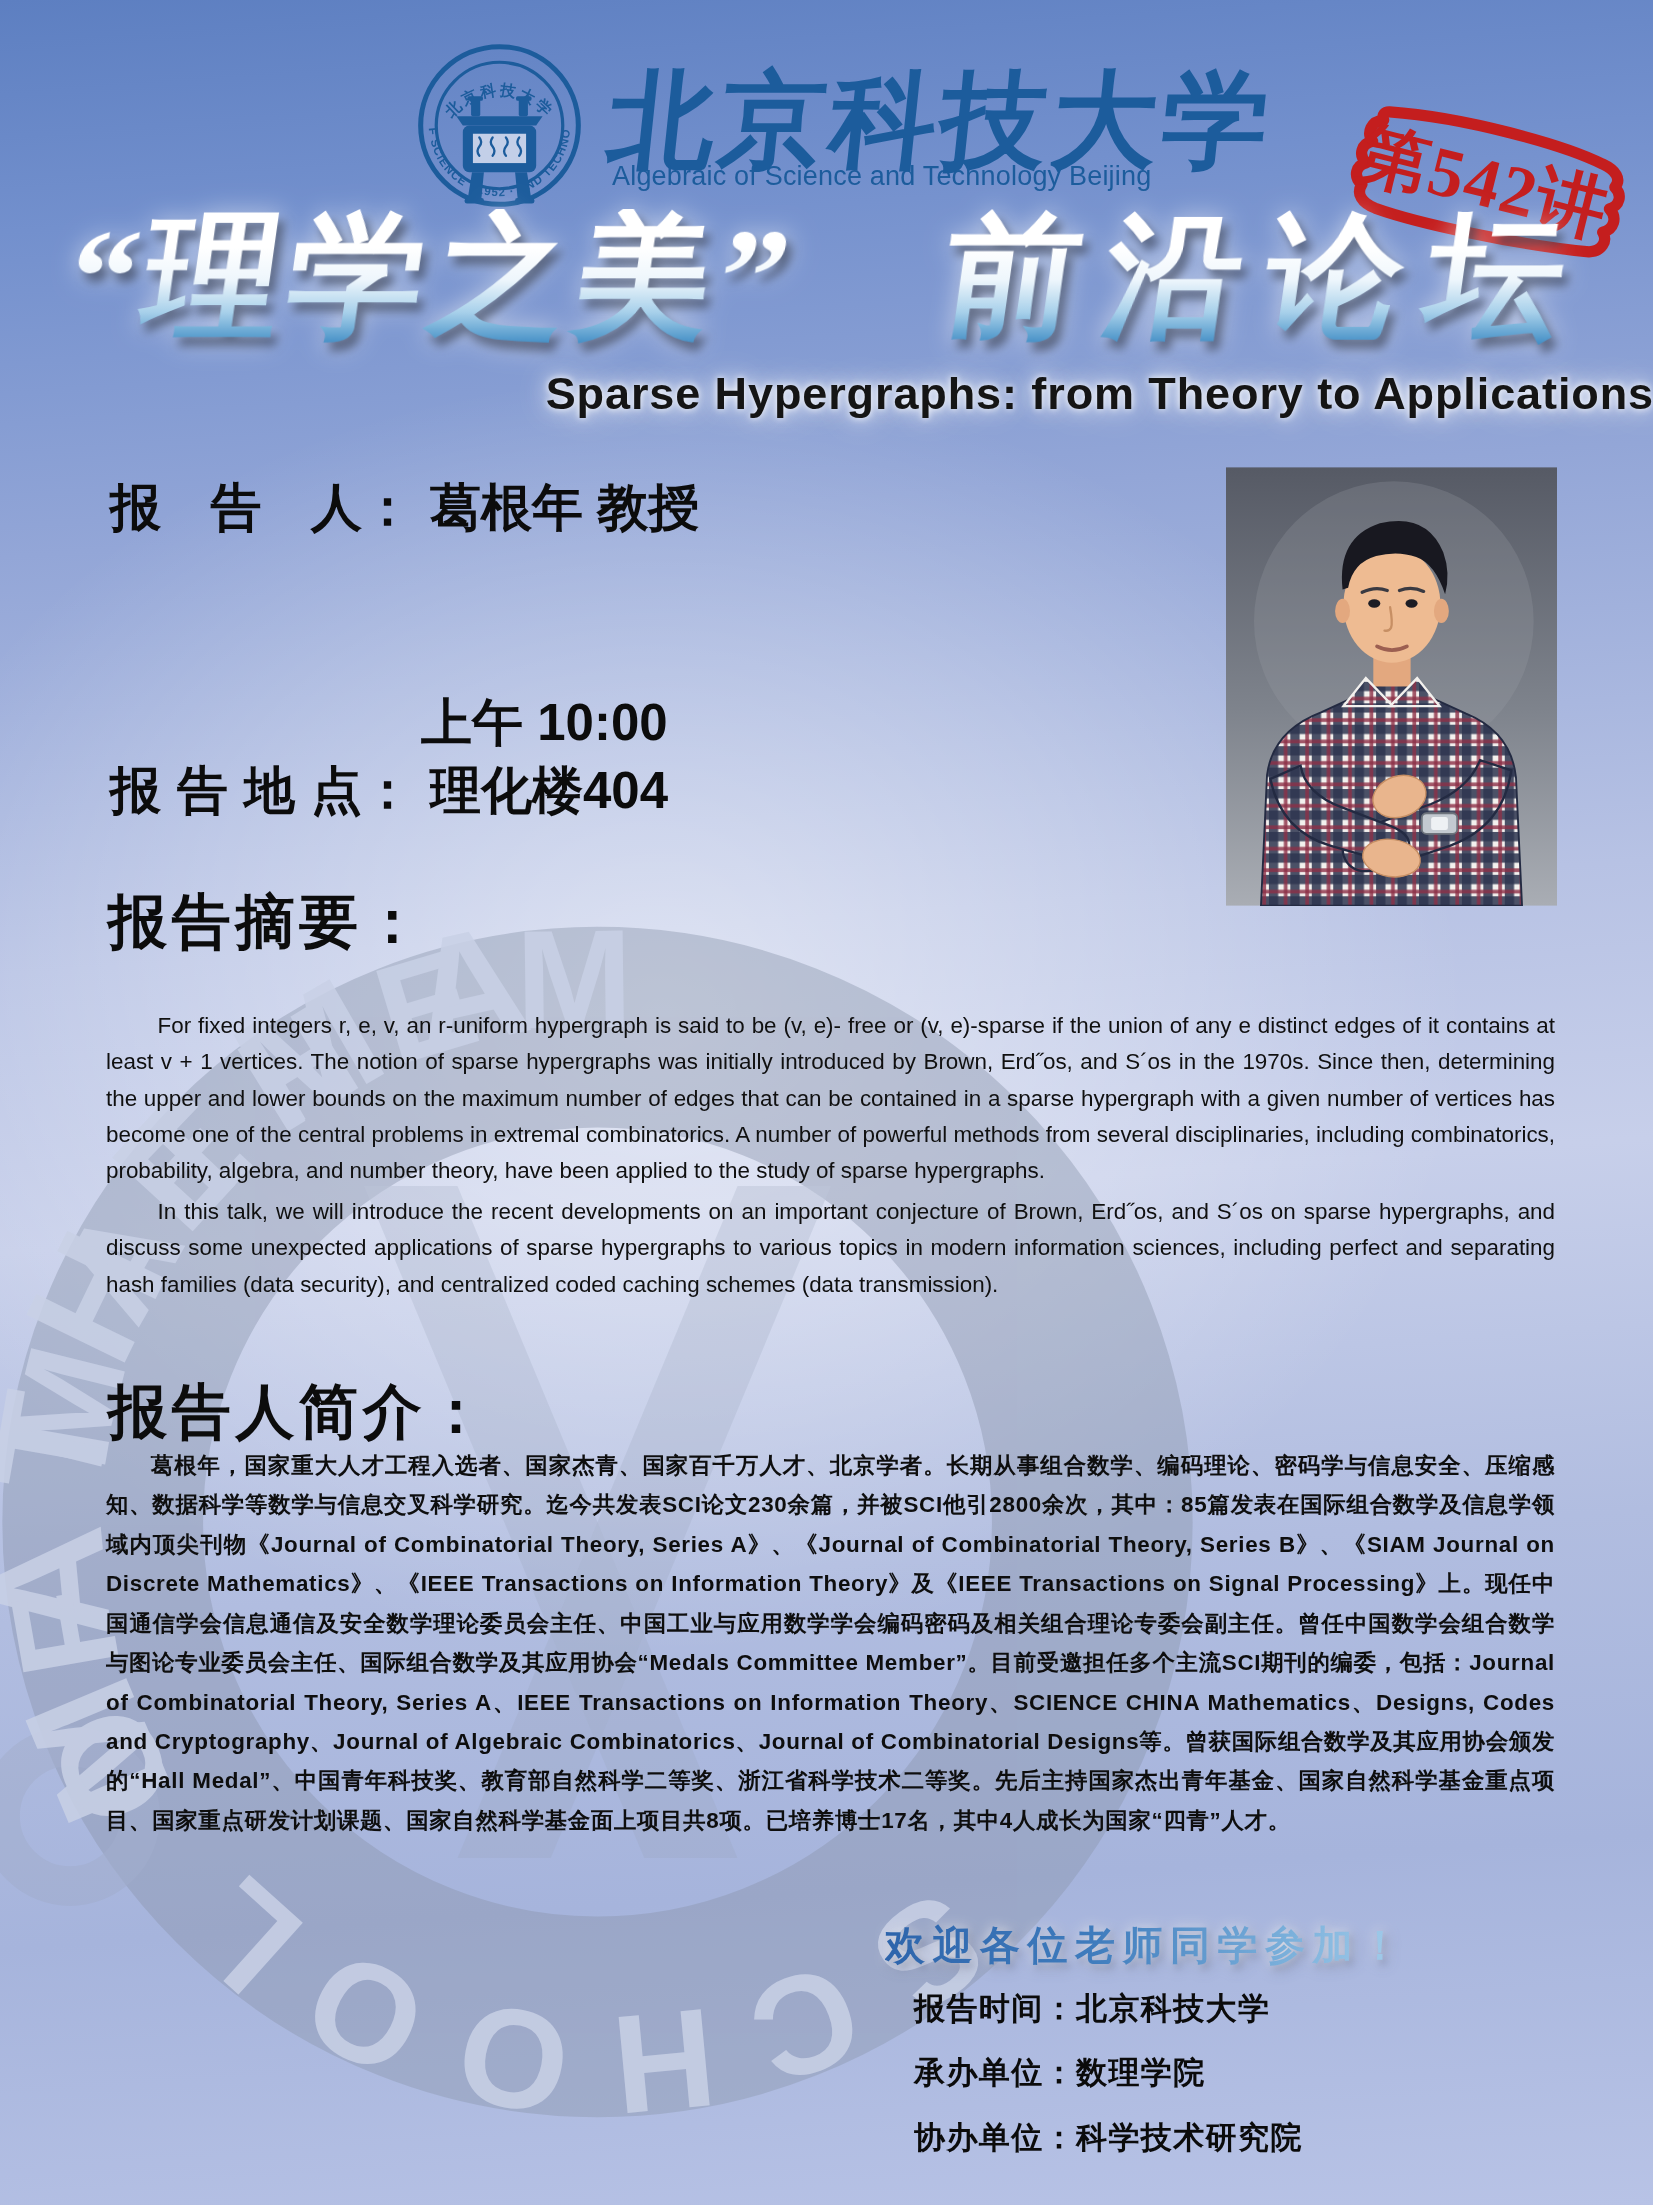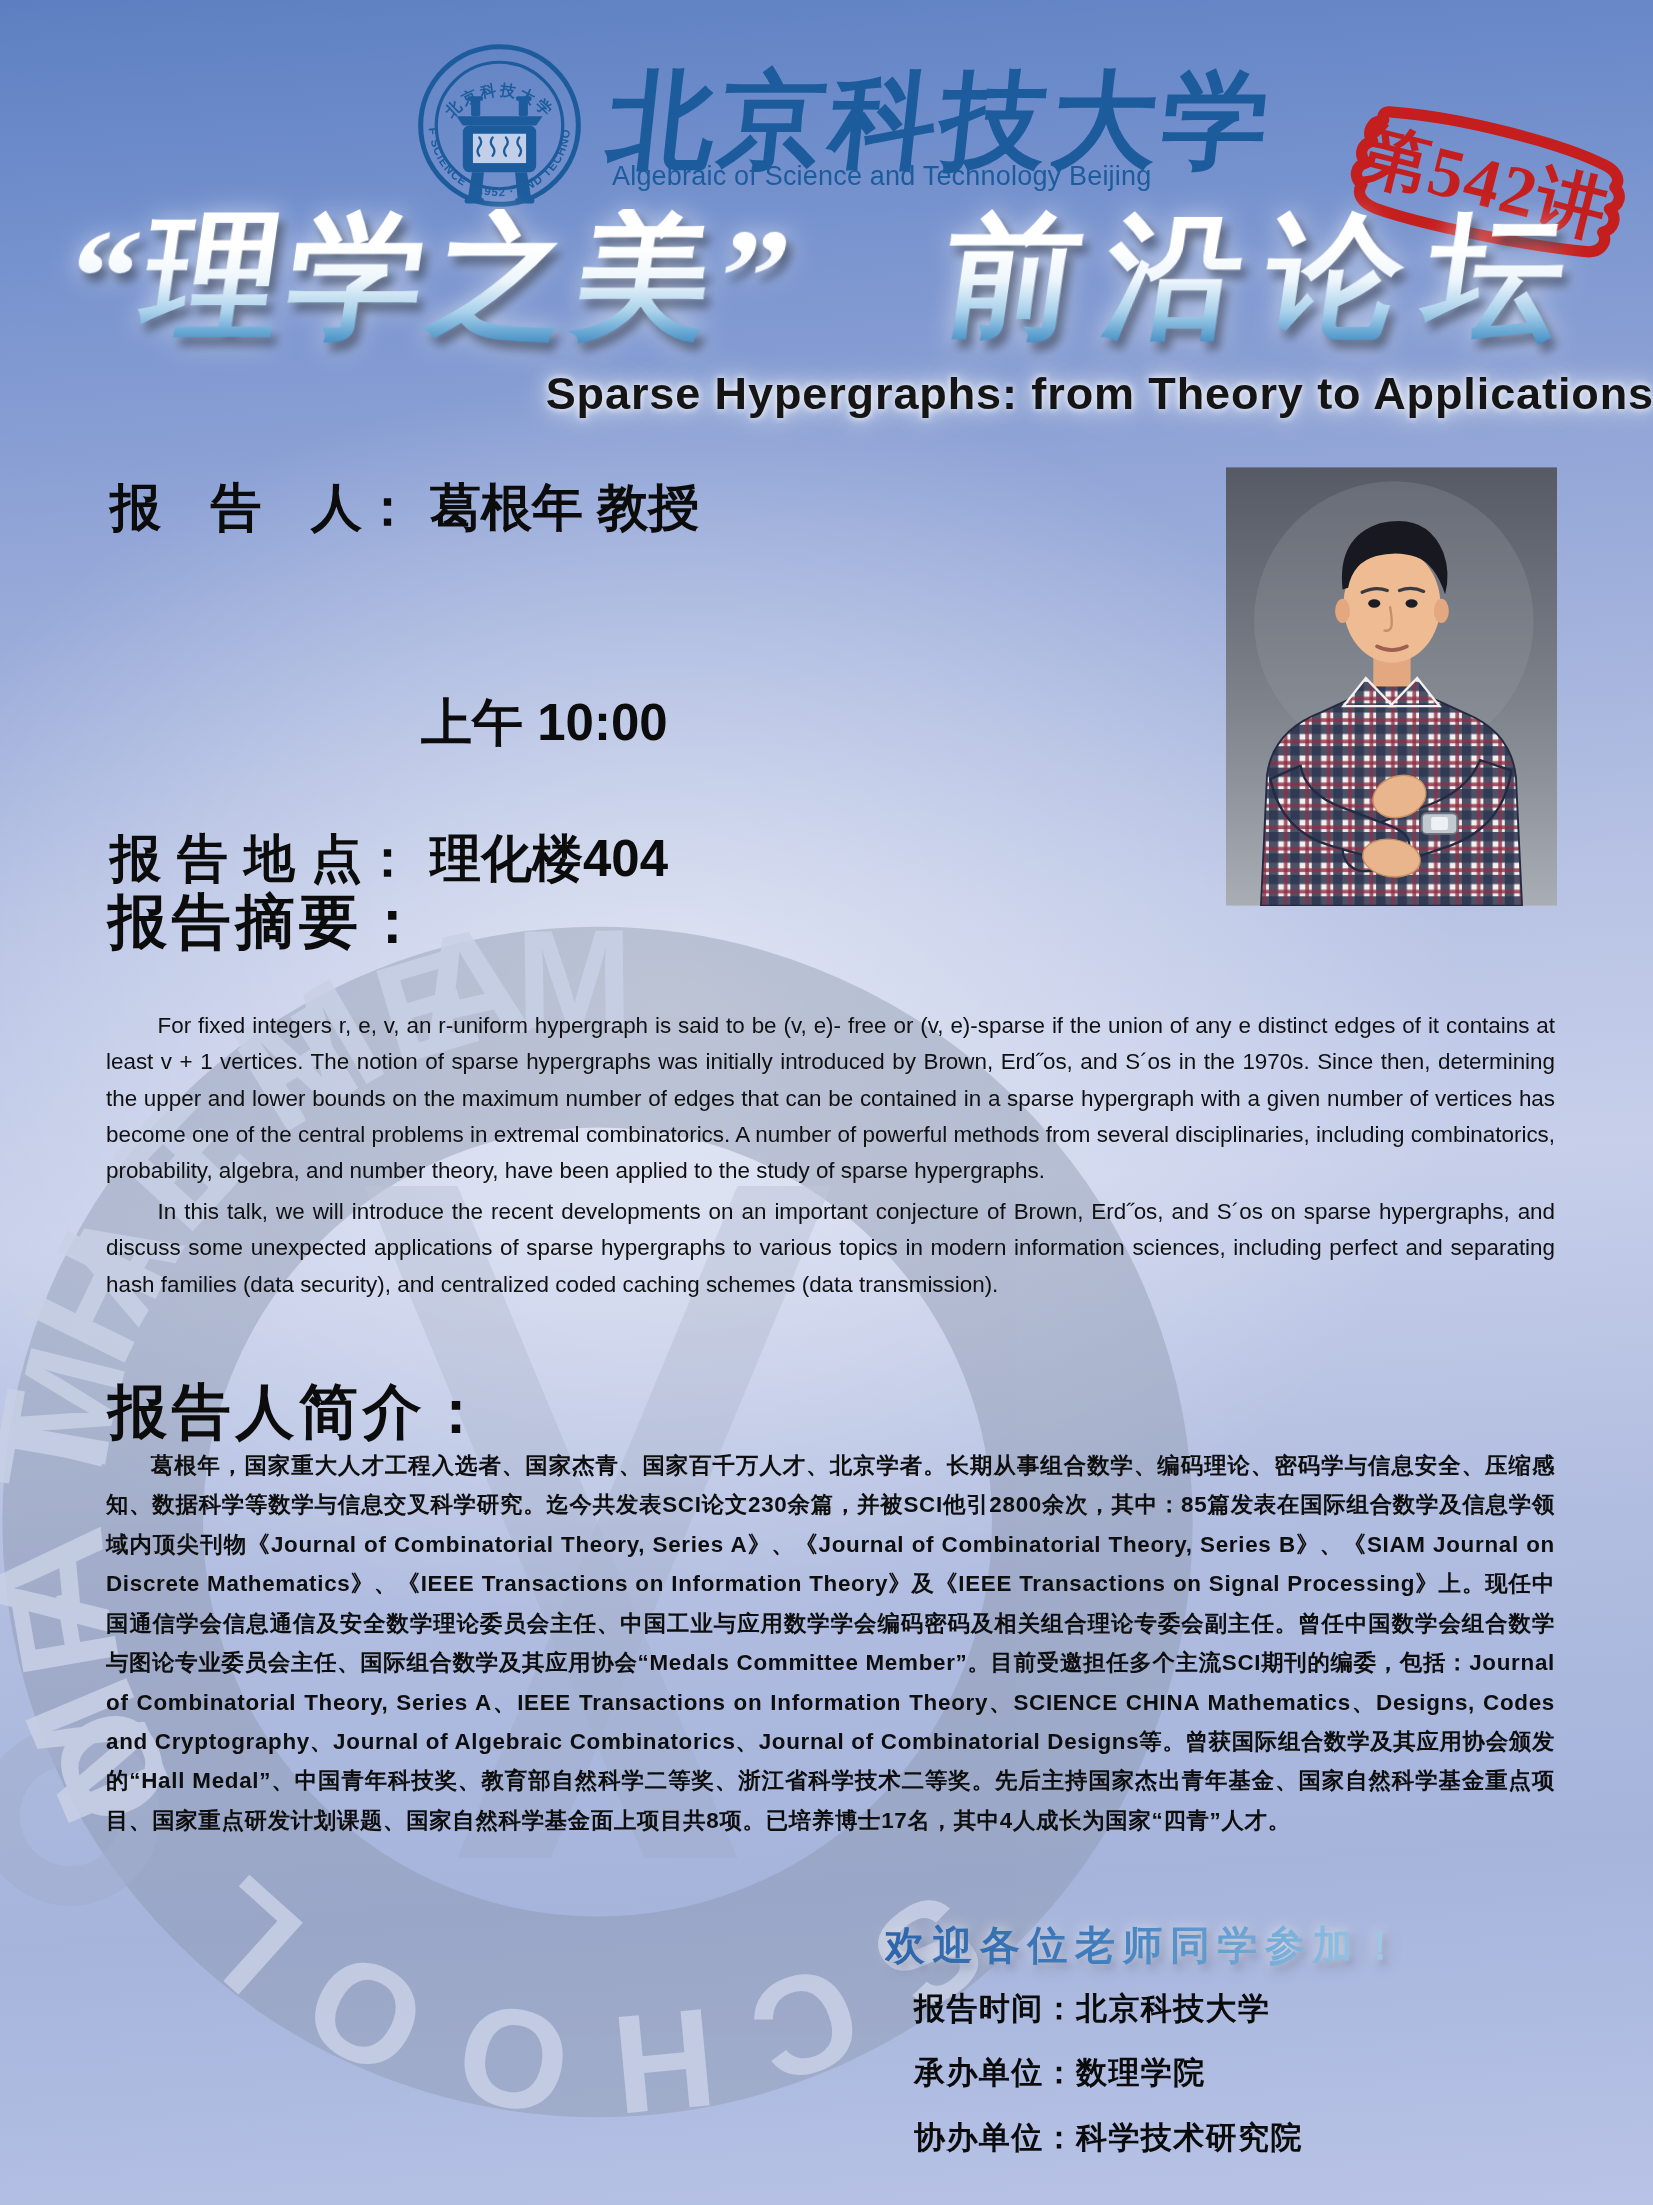--- a/index.html
+++ b/index.html
@@ -58,21 +58,21 @@
   }
   .info-label{
     display:inline-block;width:252px;
     text-align:justify;text-align-last:justify;
   }
   .info-colon{display:inline-block;}
   .info-value{display:inline-block;margin-left:17px;}
   .row-speaker{top:477px;}
   .row-time{top:584px;}
   .row-time2{top:692px;left:392px;margin-left:29px;}
-  .row-venue{top:828px;}
+  .row-venue{top:760px;}
   
   .photo{left:1226px;top:467px;width:331px;height:439px;}
   
   .section-heading{
     left:108px;font-size:59px;font-weight:900;color:#0c0c0c;letter-spacing:4.7px;white-space:nowrap;
   }
   .h-abstract{top:883px;}
   .h-bio{top:1373px;}
   .abstract-block{left:106px;top:1008px;width:1449px;}
   .abstract-block p{

